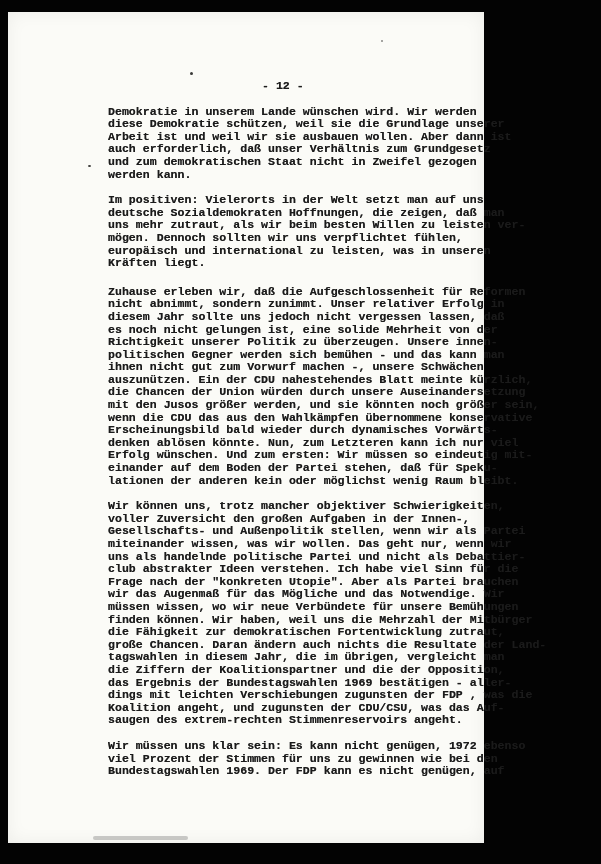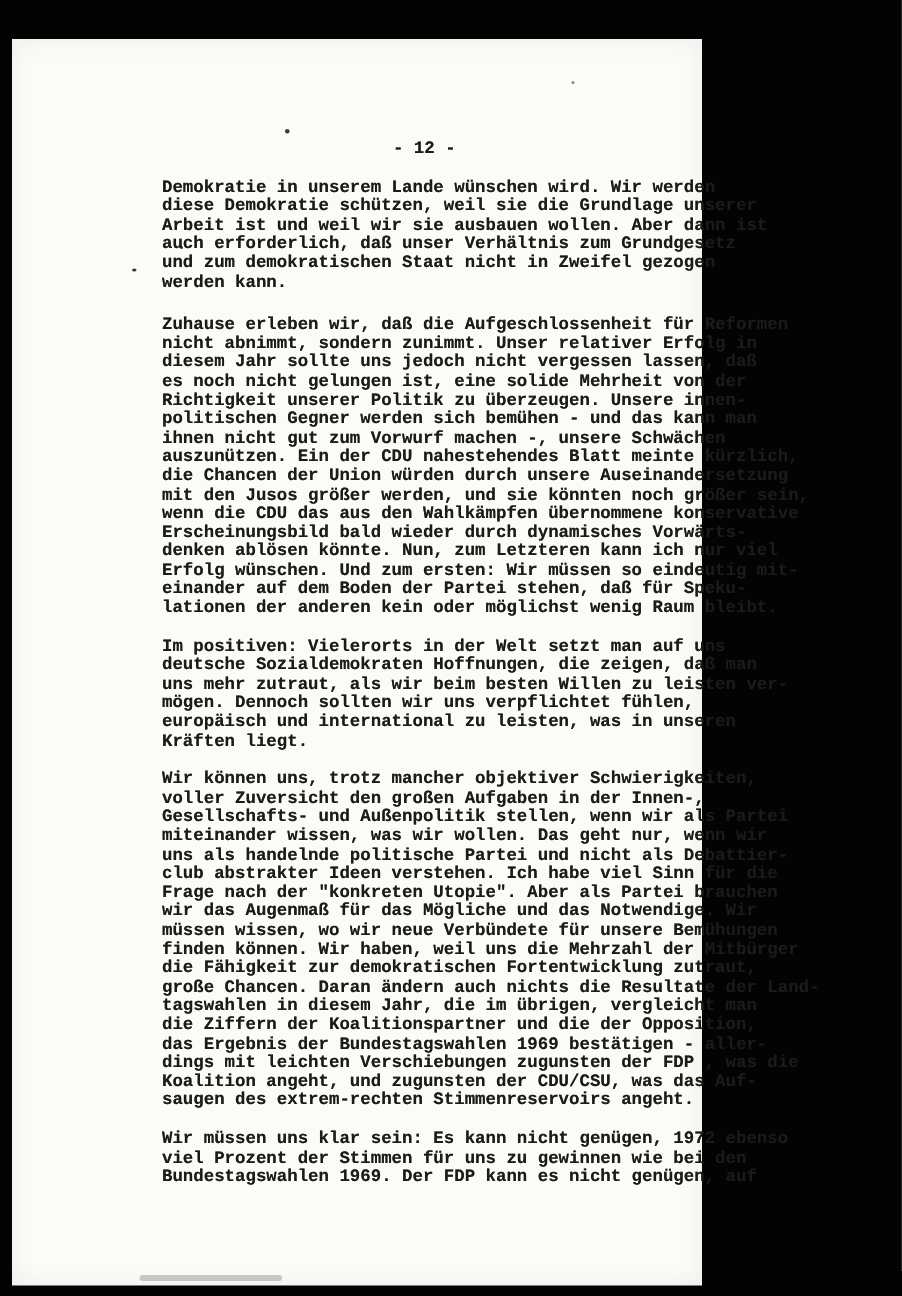--- a/index.html
+++ b/index.html
@@ -15,25 +15,26 @@
     font-family: "Liberation Mono", "DejaVu Sans Mono", monospace;
   }
   .frame {
     position: absolute;
     inset: 0;
     background: #030303;
   }
   .page {
     position: absolute;
     left: 8px;
-    top: 26px;
+    top: 12px;
     width: 460px;
     height: 831px;
     background: #fbfbf7;
     box-shadow: inset 0 0 18px rgba(0,0,0,0.06);
+    padding-left: 16px;
   }
   .content {
     position: absolute;
     left: 100px;
     top: 68px;
     width: 454px;
     font-size: 11.6px;
     line-height: 12.6px;
     font-weight: 700;
     color: #1b1b1b;
@@ -85,43 +86,43 @@
     <div class="content">
       <div class="pagenum top">- 12 -</div>
 
       <p class="para">Demokratie in unserem Lande wünschen wird. Wir werden
 diese Demokratie schützen, weil sie die Grundlage unserer
 Arbeit ist und weil wir sie ausbauen wollen. Aber dann ist
 auch erforderlich, daß unser Verhältnis zum Grundgesetz
 und zum demokratischen Staat nicht in Zweifel gezogen
 werden kann.</p>
 
+      <p class="para">Im positiven: Vielerorts in der Welt setzt man auf uns
+deutsche Sozialdemokraten Hoffnungen, die zeigen, daß man
+uns mehr zutraut, als wir beim besten Willen zu leisten ver-
+mögen. Dennoch sollten wir uns verpflichtet fühlen,
+europäisch und international zu leisten, was in unseren
+Kräften liegt.</p>
+
       <p class="para big-gap">Zuhause erleben wir, daß die Aufgeschlossenheit für Reformen
 nicht abnimmt, sondern zunimmt. Unser relativer Erfolg in
 diesem Jahr sollte uns jedoch nicht vergessen lassen, daß
 es noch nicht gelungen ist, eine solide Mehrheit von der
 Richtigkeit unserer Politik zu überzeugen. Unsere innen-
 politischen Gegner werden sich bemühen - und das kann man
 ihnen nicht gut zum Vorwurf machen -, unsere Schwächen
 auszunützen. Ein der CDU nahestehendes Blatt meinte kürzlich,
 die Chancen der Union würden durch unsere Auseinandersetzung
 mit den Jusos größer werden, und sie könnten noch größer sein,
 wenn die CDU das aus den Wahlkämpfen übernommene konservative
 Erscheinungsbild bald wieder durch dynamisches Vorwärts-
 denken ablösen könnte. Nun, zum Letzteren kann ich nur viel
 Erfolg wünschen. Und zum ersten: Wir müssen so eindeutig mit-
 einander auf dem Boden der Partei stehen, daß für Speku-
 lationen der anderen kein oder möglichst wenig Raum bleibt.</p>
-
-      <p class="para">Im positiven: Vielerorts in der Welt setzt man auf uns
-deutsche Sozialdemokraten Hoffnungen, die zeigen, daß man
-uns mehr zutraut, als wir beim besten Willen zu leisten ver-
-mögen. Dennoch sollten wir uns verpflichtet fühlen,
-europäisch und international zu leisten, was in unseren
-Kräften liegt.</p>
 
       <p class="para">Wir können uns, trotz mancher objektiver Schwierigkeiten,
 voller Zuversicht den großen Aufgaben in der Innen-,
 Gesellschafts- und Außenpolitik stellen, wenn wir als Partei
 miteinander wissen, was wir wollen. Das geht nur, wenn wir
 uns als handelnde politische Partei und nicht als Debattier-
 club abstrakter Ideen verstehen. Ich habe viel Sinn für die
 Frage nach der "konkreten Utopie". Aber als Partei brauchen
 wir das Augenmaß für das Mögliche und das Notwendige. Wir
 müssen wissen, wo wir neue Verbündete für unsere Bemühungen

